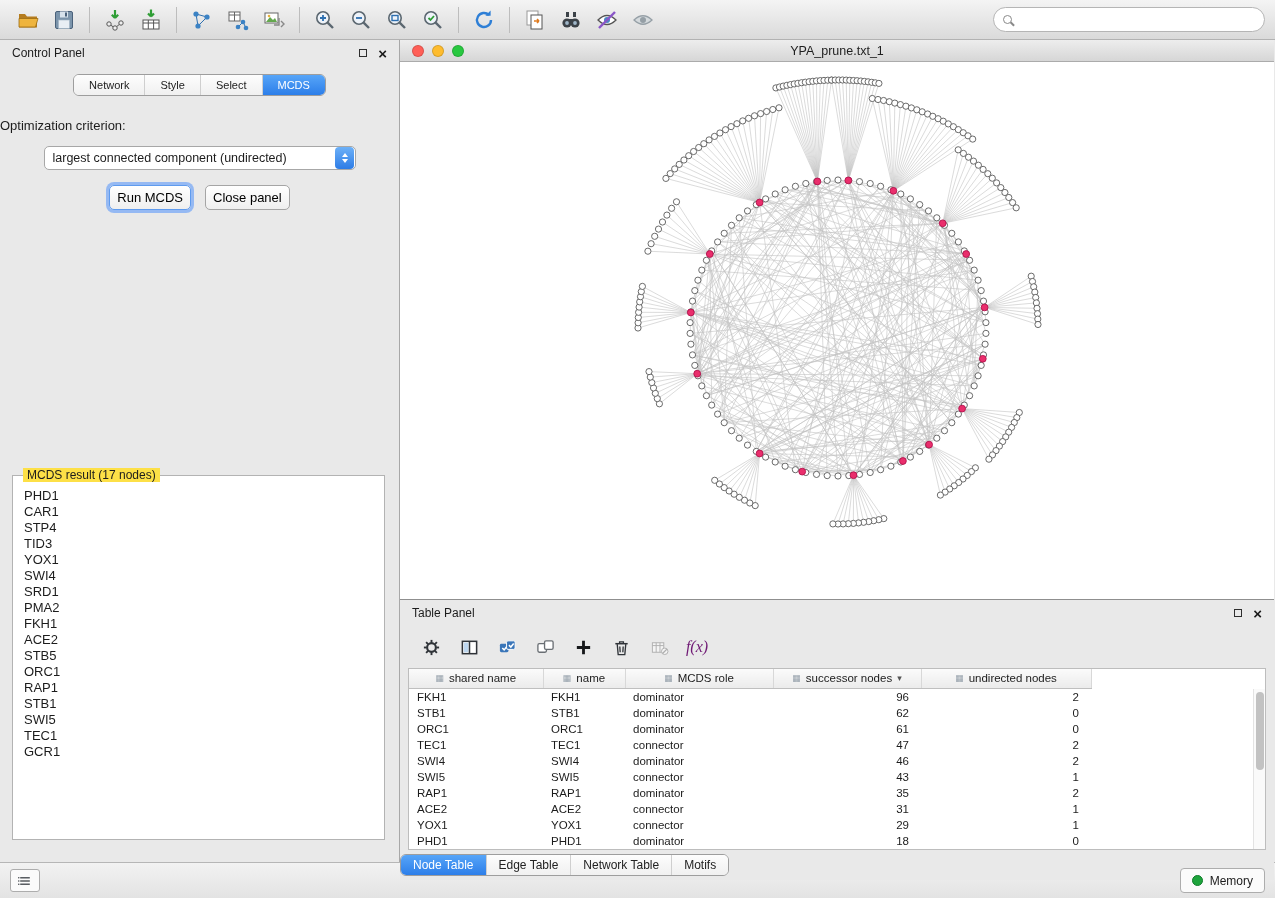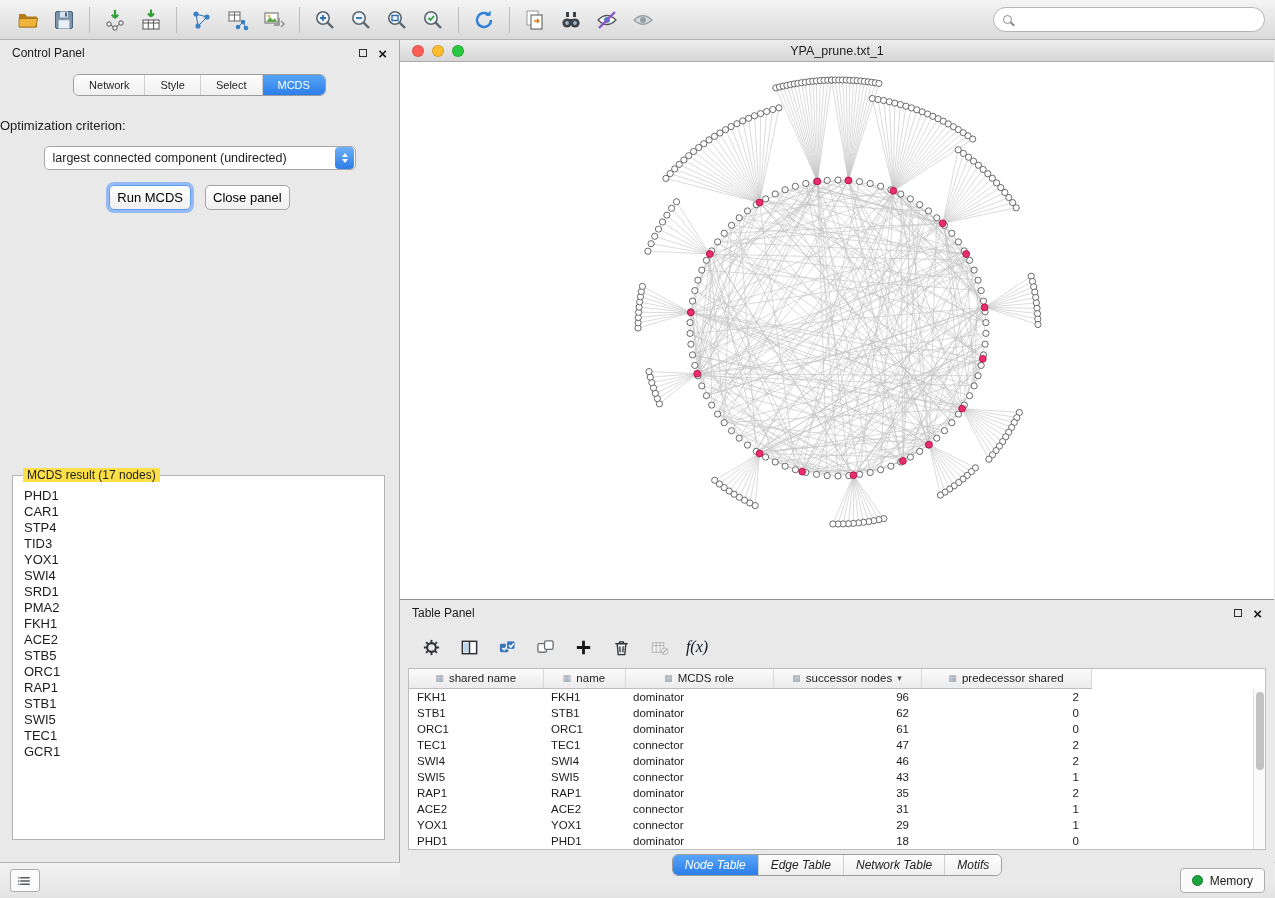--- a/index.html
+++ b/index.html
@@ -60,33 +60,33 @@
   .lights{position:absolute;left:12px;display:flex;gap:8px;}
   .light{width:12px;height:12px;border-radius:50%;border:0.5px solid rgba(0,0,0,.15);}
   .net-title{flex:1;text-align:center;font-size:12.5px;color:#1f1f1f;}
   .net-canvas-wrap{flex:1;background:#fff;}
 
   
   .table-panel{height:300px;display:flex;flex-direction:column;background:#e9e9e9;}
   .ttoolbar{height:42px;display:flex;align-items:center;gap:8px;padding:0 16px;flex:0 0 auto;}
   .ttbtn{width:30px;height:30px;display:flex;align-items:center;justify-content:center;}
   .ttbtn svg{width:19px;height:19px;}
-  .fx{font-family:"Liberation Serif",serif;font-style:italic;font-size:16px;color:#0f172a;}
+  .fx{font-family:"Liberation Serif",serif;font-style:italic;font-size:16px;color:#701a75;}
   .twrap{flex:1;margin:0 8px;background:#fff;border:1px solid #bdbdbd;position:relative;overflow:hidden;}
   table{border-collapse:collapse;table-layout:fixed;width:682px;}
   th{height:19px;background:linear-gradient(#fbfbfb,#ebebeb);border-right:1px solid #d8d8d8;border-bottom:1px solid #bfbfbf;
     font-weight:normal;font-size:11.5px;padding:0;}
   .thw{display:flex;align-items:center;justify-content:center;gap:5px;}
   .thicon{color:#97a2ac;font-size:9px;}
   .sort{font-size:9px;color:#555;}
   td{font-size:11.5px;padding:2px 8px;height:12px;white-space:nowrap;overflow:hidden;}
   td.num{text-align:right;padding-right:12px;}
   .vscroll{position:absolute;top:20px;right:0;bottom:0;width:12px;background:#fafafa;border-left:1px solid #e3e3e3;}
   .vthumb{position:absolute;top:3px;left:2px;width:8px;height:78px;background:#c2c2c2;border-radius:4px;}
-  .ttabs{height:30px;display:flex;align-items:center;justify-content:center;flex:0 0 auto;font-style:italic;}
+  .ttabs{height:30px;display:flex;align-items:center;justify-content:flex-start;flex:0 0 auto;}
 
   
   .statusbar{height:36px;border-top:1px solid #b6b6b6;background:linear-gradient(#f2f2f2,#e3e3e3);
     display:flex;align-items:center;padding:0 10px;}
   .menu-btn{width:30px;height:23px;border:1px solid #adadad;border-radius:3px;background:#fbfbfb;
     display:flex;align-items:center;justify-content:center;}
   .menu-btn svg{width:16px;height:16px;}
   .memory-btn{margin-left:auto;height:25px;border:1px solid #adadad;border-radius:4px;background:#fbfbfb;
     display:flex;align-items:center;gap:7px;padding:0 11px;font-size:12px;}
   .mem-dot{width:11px;height:11px;border-radius:50%;background:#1ea43c;border:1px solid #0f7c2a;}
@@ -1131,21 +1131,21 @@
                 <th>
                   <div class="thw">
                     <span class="thicon">▦</span>
                     <span>successor nodes</span>
                     <span class="sort">▾</span>
                   </div>
                 </th>
                 <th>
                   <div class="thw">
                     <span class="thicon">▦</span>
-                    <span>predecessor shared</span>
+                    <span>undirected nodes</span>
                   </div>
                 </th>
               </tr>
             </thead>
           <tbody>
               <tr>
                 <td class="">FKH1</td>
                 <td class="">FKH1</td>
                 <td class="">dominator</td>
                 <td class="num">96</td>

